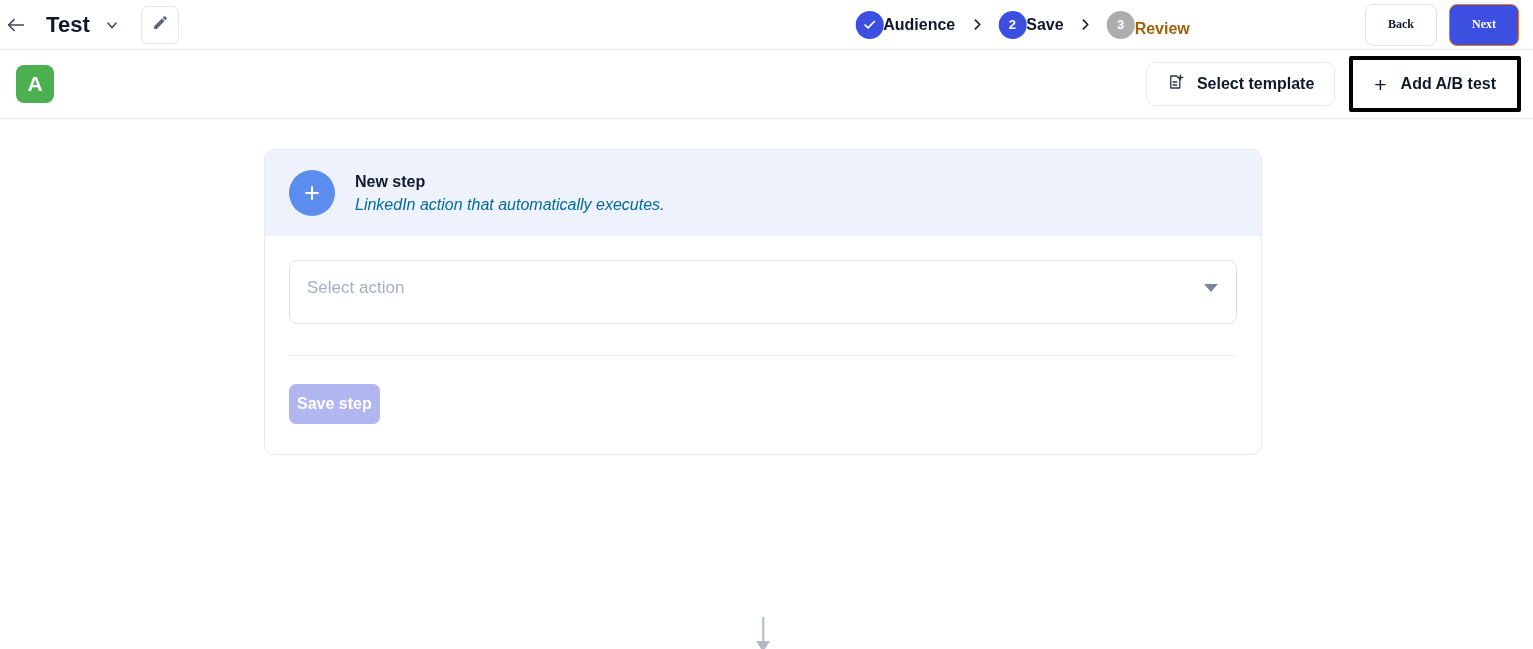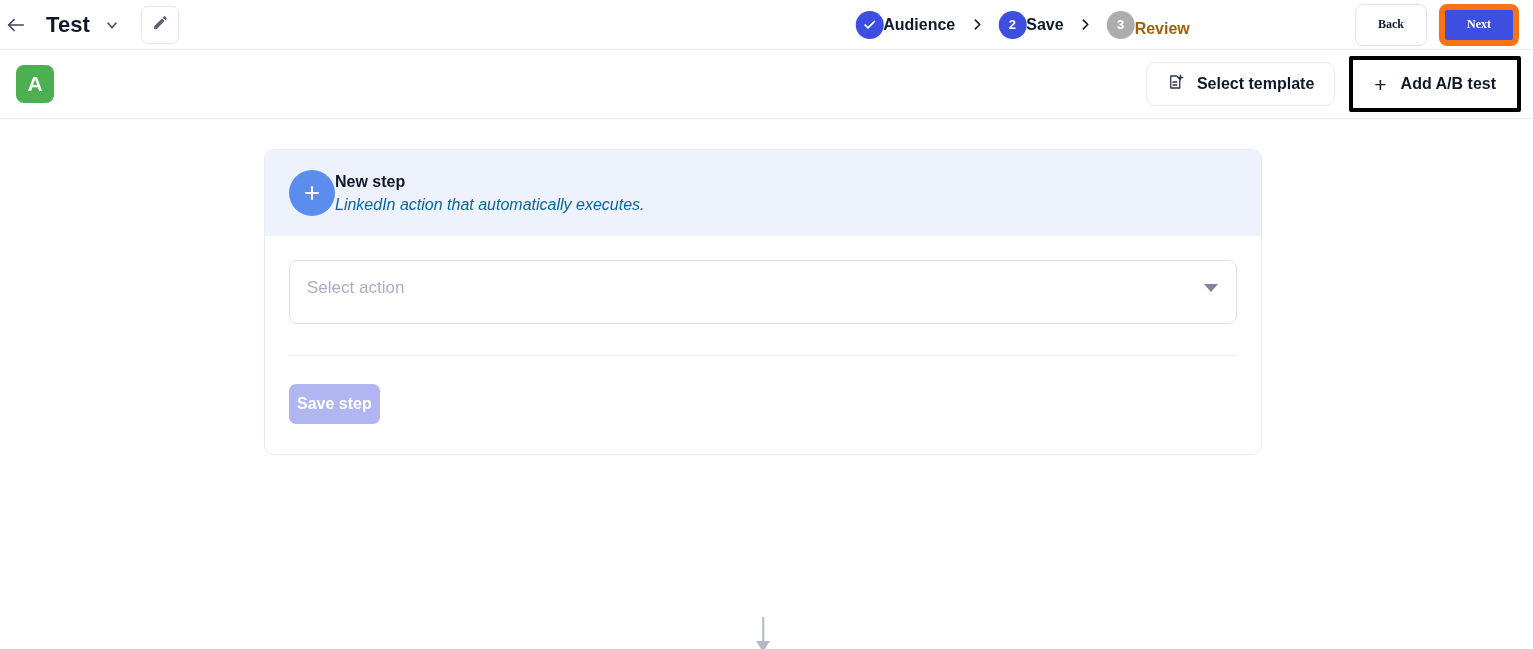--- a/index.html
+++ b/index.html
@@ -120,21 +120,21 @@
     justify-content: center;
     white-space: nowrap;
   }
   .btn-outline {
     background: #fff;
     border: 1px solid #dfe3ec;
     color: #10182b;
   }
   .btn-primary {
     background: #3d4fe0;
-    border: 6px solid #f97316;
+    border: 1px solid #f97316;
     color: #fff;
   }
 
   
   .variant-bar {
     height: 69px;
     display: flex;
     align-items: center;
     padding: 0 12px 0 10px;
     border-bottom: 1px solid #e6e9f0;
@@ -216,20 +216,21 @@
     width: 998px;
     border: 1px solid #e7eaf1;
     border-radius: 10px;
     background: #fff;
     overflow: hidden;
   }
   .step-card-head {
     background: #eef2fc;
     display: flex;
     align-items: center;
+    gap: 20px;
     padding: 20px 24px 20px 24px;
   }
   .plus-circle {
     width: 46px; height: 46px;
     border-radius: 50%;
     background: #5b8def;
     display: flex; align-items: center; justify-content: center;
     flex: none;
     color: #fff;
   }

